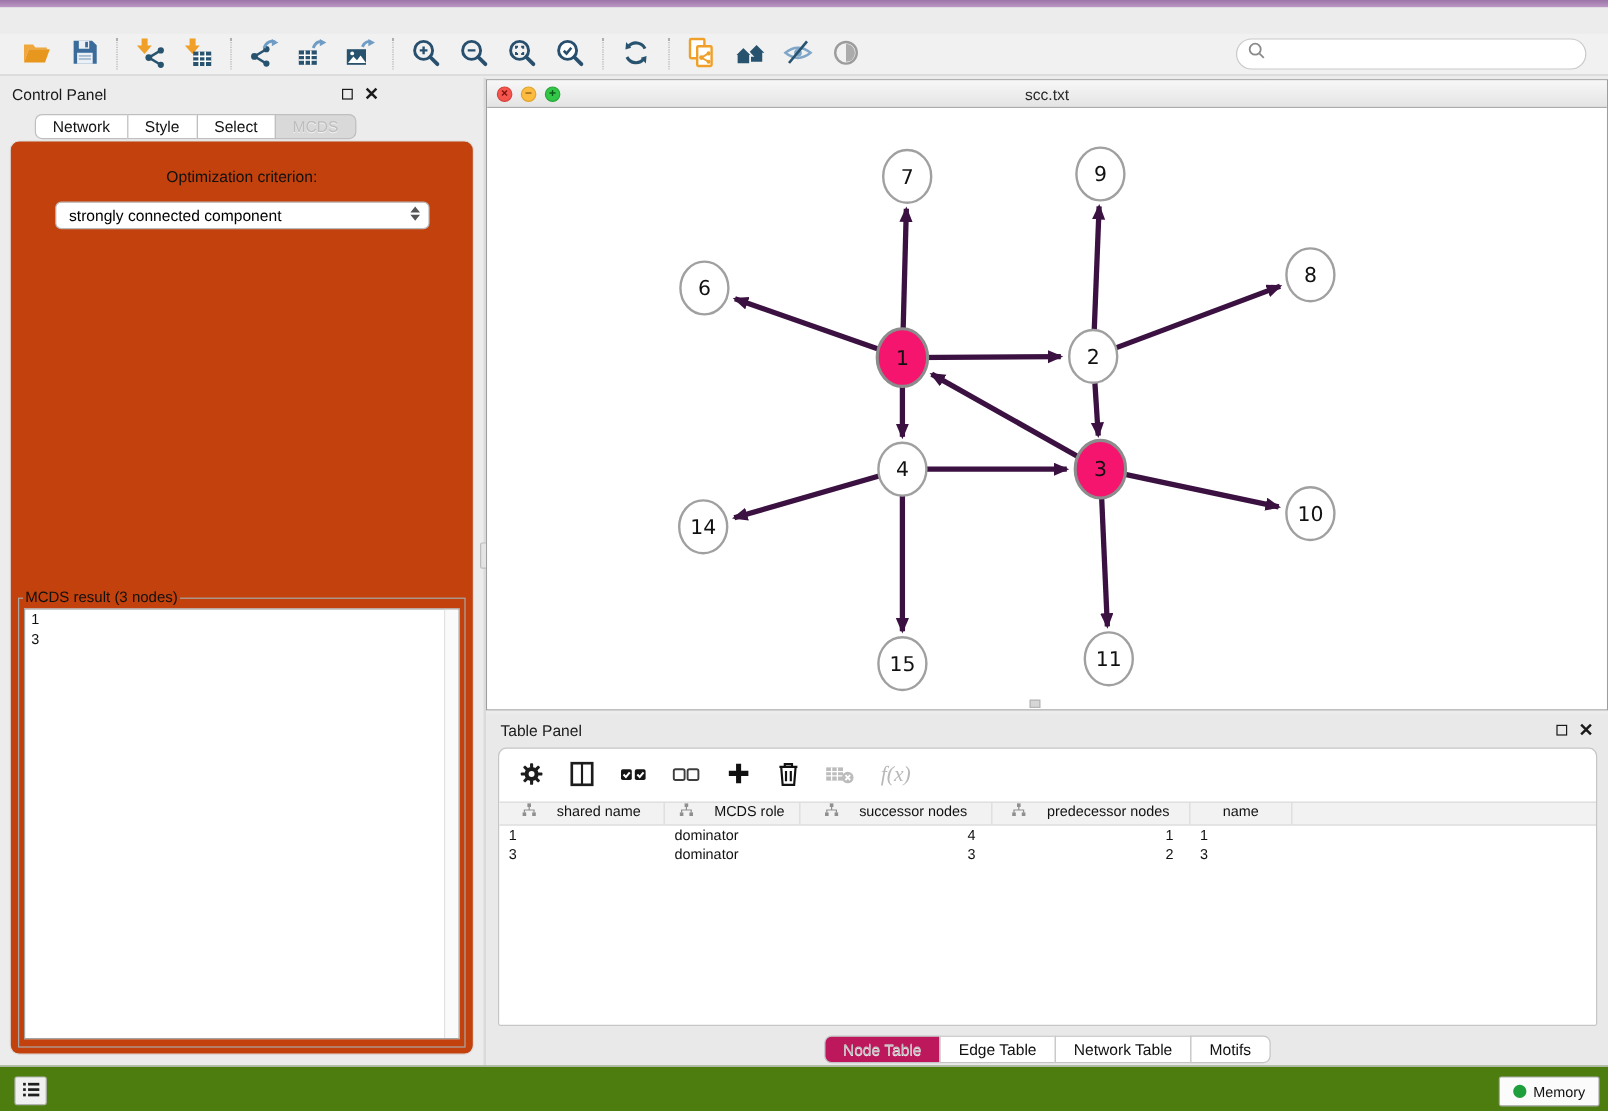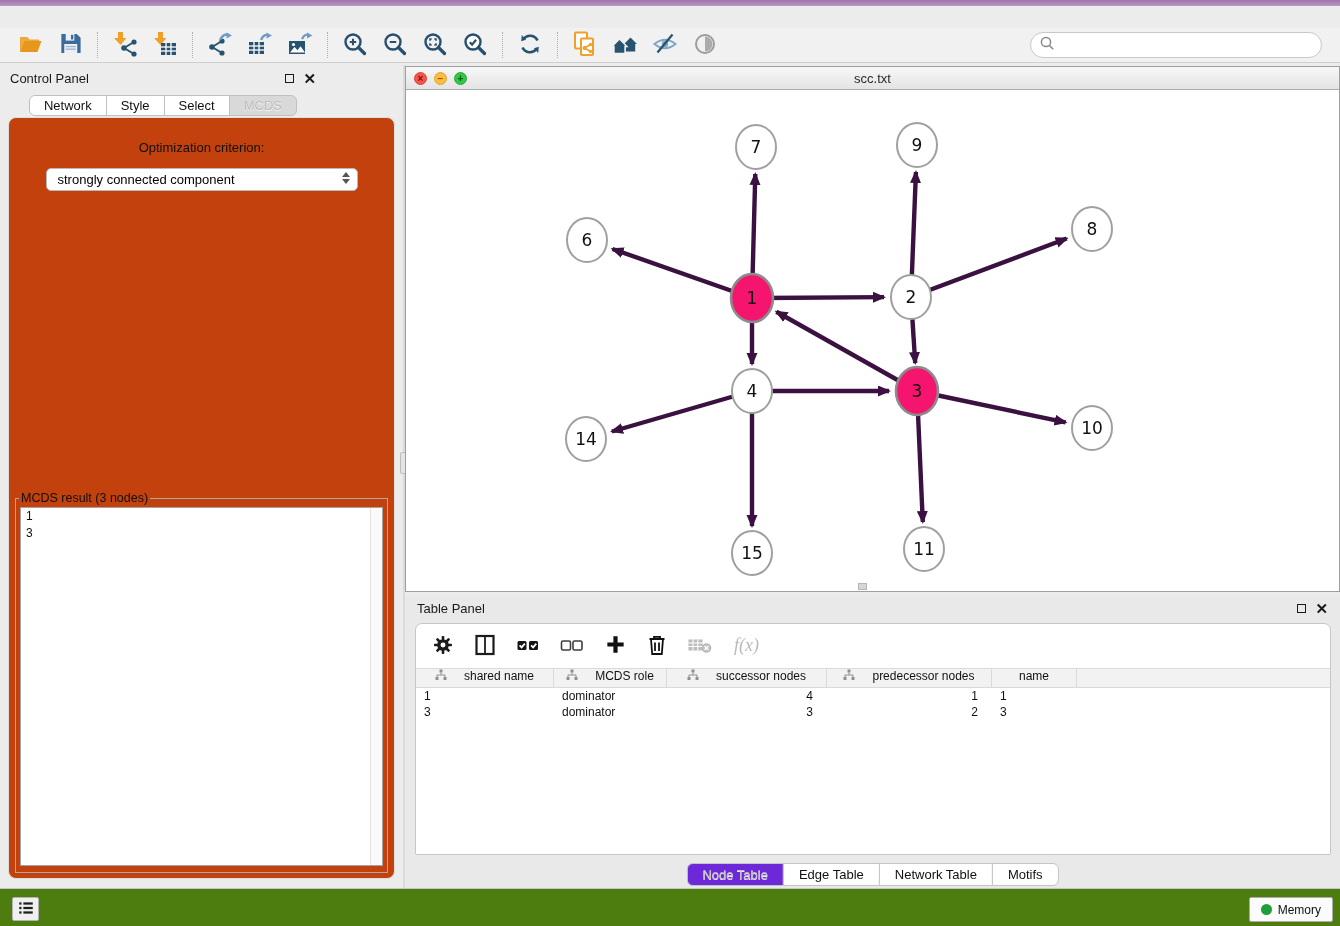--- a/index.html
+++ b/index.html
@@ -101,21 +101,21 @@
     color:#111; border-right:1px solid #DADADA; cursor:pointer; }
   .tbl-rows .cell { font-size:12px; color:#111; height:16px; line-height:16px; }
   .trow { display:flex; cursor:pointer; }
   .al { text-align:left; padding-left:8px; }
   .ar { text-align:right; padding-right:14px; }
   .tp-tabs { position:absolute; top:268px; left:50%; transform:translateX(-50%); display:flex; }
   .tp-tab { height:23px; padding:0 15px; background:#fff; border:1px solid #C4C4C4;
     margin-left:-1px; font-size:13px; display:flex; align-items:center; cursor:pointer; color:#111; }
   .tp-tab.first { border-radius:6px 0 0 6px; margin-left:0; }
   .tp-tab.last  { border-radius:0 6px 6px 0; }
-  .tp-tab.selected { background:#6d28d9; color:#C2C2C2; text-shadow:0 1px 0 #EFEFEF; }
+  .tp-tab.selected { background:#be185d; color:#C2C2C2; text-shadow:0 1px 0 #EFEFEF; }
 
   
   .statusbar { position:absolute; left:0; top:888px; width:1340px; height:38px;
     background:#4d7c0f; border-top:1px solid #C6C6C6; }
   .list-btn { position:absolute; left:12px; top:8px; width:27px; height:24px;
     background:#F0F0F0; border:1px solid #B3B3B3; border-radius:2px; display:flex;
     align-items:center; justify-content:center; cursor:pointer; }
   .memory-btn { position:absolute; right:7px; top:8px; height:25px; padding:0 11px;
     background:#FBFBFB; border:1px solid #ACACAC; border-radius:2px; display:flex;
     align-items:center; gap:6px; font-size:12px; color:#111; cursor:pointer;

